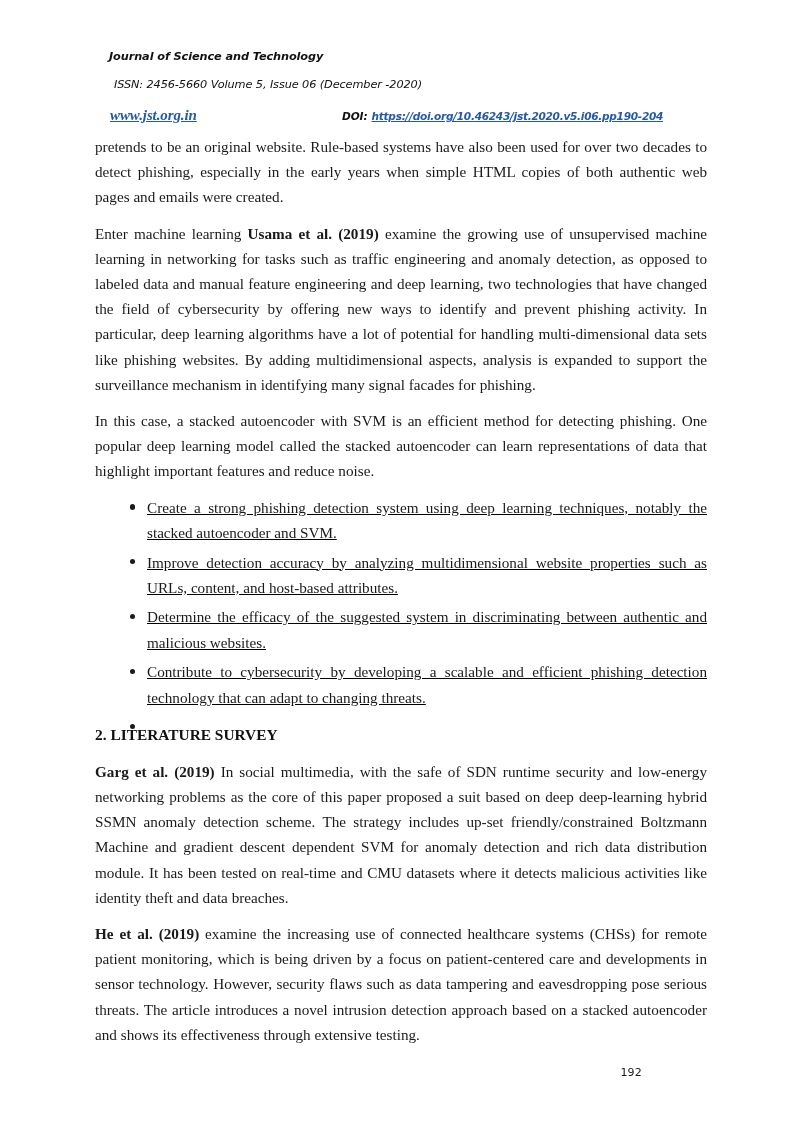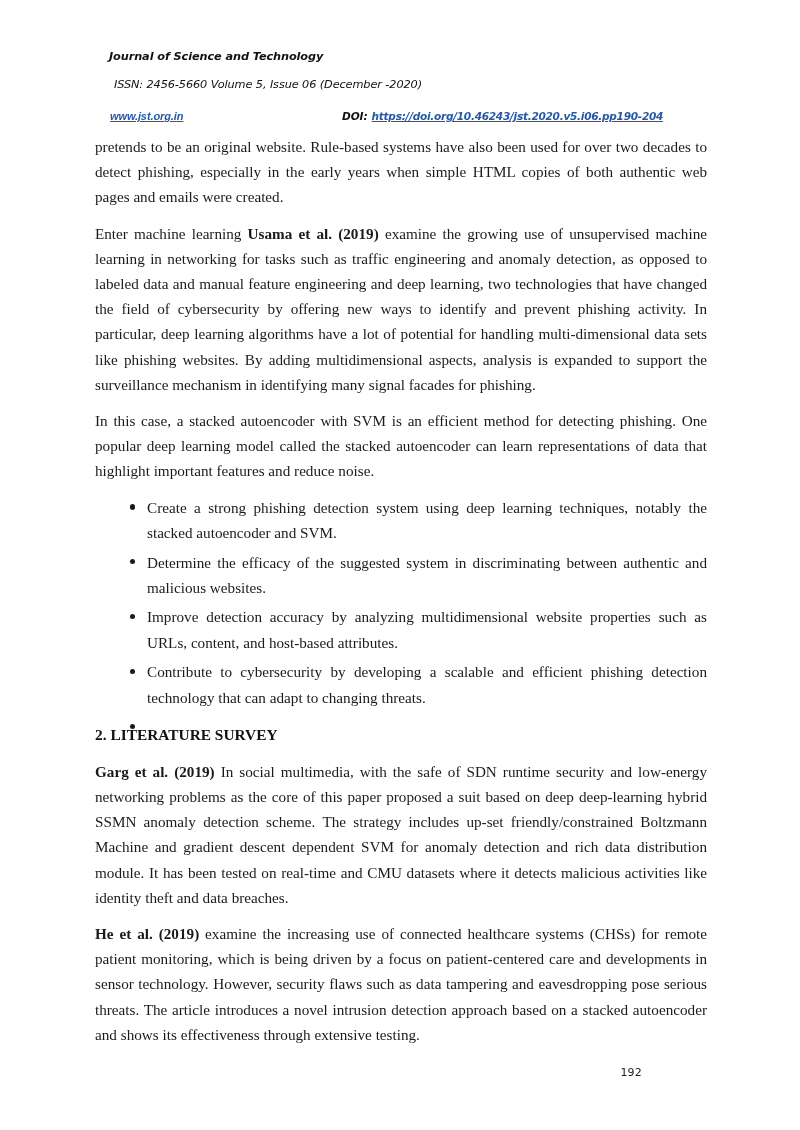--- a/index.html
+++ b/index.html
@@ -44,24 +44,24 @@
     margin-top: 14px;
     line-height: 1.25;
   }
   .hdr-links {
     margin-top: 14px;
     margin-left: 15px;
     position: relative;
     height: 16px;
   }
   .hdr-site {
-    font-family: Liberation Sans, sans-serif;
-    font-style: italic;
-    font-weight: bold;
-    font-size: 11px;
+    font-family: Liberation Serif, serif;
+    font-style: italic;
+    font-weight: bold;
+    font-size: 15px;
     color: #2559a8;
     text-decoration: underline;
     letter-spacing: -0.1px;
   }
   .hdr-doi-wrap {
     position: absolute;
     left: 232px;
     top: 0;
     white-space: nowrap;
   }
@@ -113,20 +113,21 @@
     line-height: 25px;
     color: #111111;
     margin: 12px 0 12px 0;
     text-align: left;
   }
 
   ul.objectives {
     list-style: none;
     margin: 4px 0 0 0;
     padding: 0;
+    text-decoration: underline;
   }
   ul.objectives li {
     position: relative;
     padding-left: 52px;
     font-family: "Liberation Serif", "DejaVu Serif", serif;
     font-size: 15.2px;
     line-height: 25.2px;
     color: #1a1a1a;
     text-align: justify;
     text-justify: inter-word;
@@ -187,25 +188,25 @@
     <p class="para">In this case, a stacked autoencoder with SVM is an efficient method for detecting phishing. One popular deep learning model called the stacked autoencoder can learn representations of data that highlight important features and reduce noise.</p>
 
 
     <ul class="objectives">
       <li>
         <span class="bullet"></span>
         <span>Create a strong phishing detection system using deep learning techniques, notably the stacked autoencoder and SVM.</span>
       </li>
       <li>
         <span class="bullet"></span>
+        <span>Improve detection accuracy by analyzing multidimensional website properties such as URLs, content, and host-based attributes.</span>
+      </li>
+      <li>
+        <span class="bullet"></span>
         <span>Determine the efficacy of the suggested system in discriminating between authentic and malicious websites.</span>
-      </li>
-      <li>
-        <span class="bullet"></span>
-        <span>Improve detection accuracy by analyzing multidimensional website properties such as URLs, content, and host-based attributes.</span>
       </li>
       <li>
         <span class="bullet"></span>
         <span>Contribute to cybersecurity by developing a scalable and efficient phishing detection technology that can adapt to changing threats.</span>
       </li>
       <li>
         <span class="bullet"></span>
       </li>
     </ul>
 

